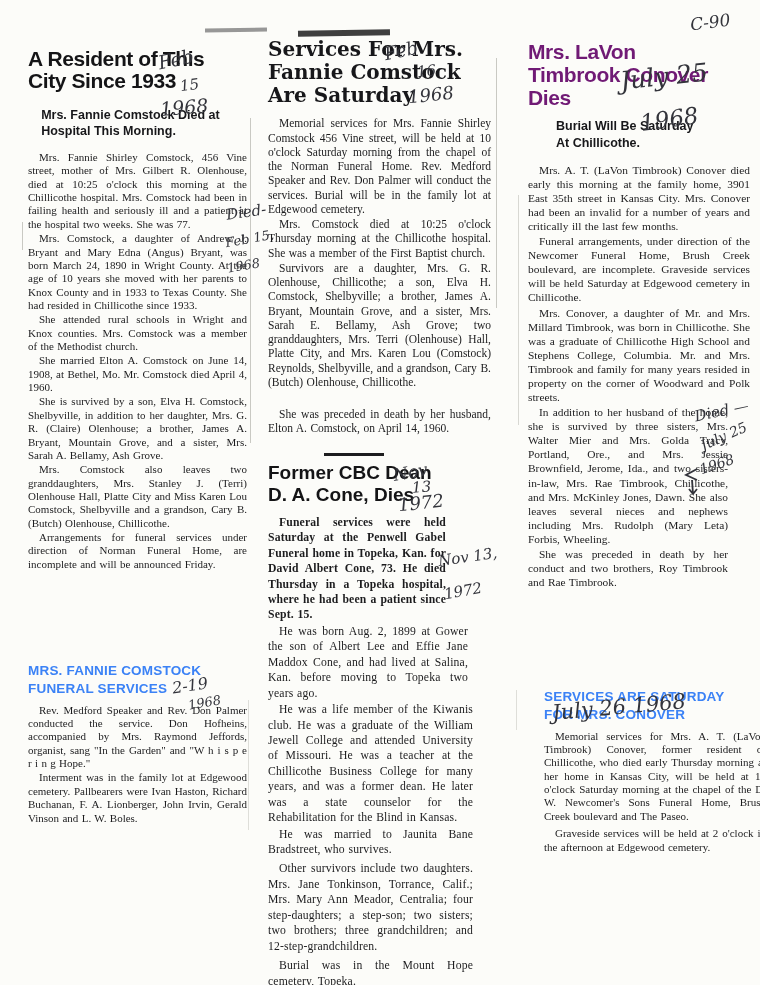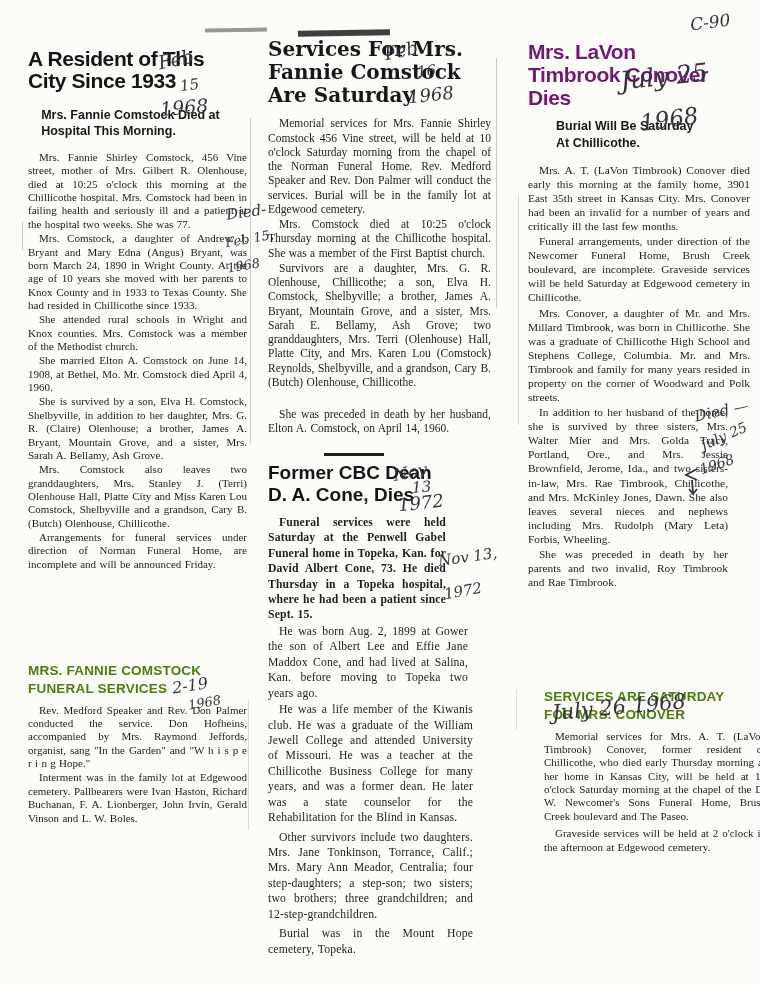--- a/index.html
+++ b/index.html
@@ -10,21 +10,21 @@
   }
   .clip{position:absolute;}
   .np-body p{
     font-size:11px;line-height:1.215;text-align:justify;
     text-indent:11px;margin:0 0 1px 0;word-spacing:0.6px;
   }
   .h-resident{font:bold 21px/1.06 "Liberation Sans",sans-serif;letter-spacing:-0.4px;margin:0 0 8px 0;color:#141416;}
   .h-services{font:bold 20px/1.14 "DejaVu Serif",serif;margin:0 0 10px 0;color:#17171a;}
   .h-cone{font:bold 19px/1.18 "Liberation Sans",sans-serif;margin:0 0 8px 0;color:#141416;}
   .h-conover{font:bold 21px/1.1 "Liberation Sans",sans-serif;letter-spacing:-0.4px;margin:0 0 9px 0;color:#701a75;}
-  .h-small{font:bold 13.5px/1.32 "Liberation Sans",sans-serif;letter-spacing:0.2px;margin:0 0 6px 0;color:#4d7c0f;}
+  .h-small{font:bold 13.5px/1.32 "Liberation Sans",sans-serif;letter-spacing:0.2px;margin:0 0 6px 0;color:#3b82f6;}
   .np-subhead{
     font:bold 12.5px/1.3 "Liberation Sans",sans-serif;text-align:left;
     margin:0 auto 12px auto;width:88%;color:#17171a;
   }
   .hw{
     position:absolute;font-family:"DejaVu Serif",serif;font-style:italic;
     color:#33343b;white-space:nowrap;pointer-events:none;
   }
   .rule-v{position:absolute;width:1px;background:#c9c9c3;}
   .smudge{position:absolute;background:#1d1d1f;}
@@ -81,38 +81,39 @@
 
   <div class="hw" style="left:384px;top:40px;font-size:18px;transform:rotate(-12deg);">Feb</div>
   <div class="hw" style="left:417px;top:62px;font-size:15px;transform:rotate(-6deg);">16</div>
   <div class="hw" style="left:408px;top:84px;font-size:18px;transform:rotate(-6deg);">1968</div>
 
   <div class="clip np-body cone-body" style="left:268px;top:462px;width:223px;">
     <h1 class="h-cone" style="width:165px;">Former CBC Dean D. A. Cone, Dies</h1>
     <p style="width:178px;font-weight:bold;">Funeral services were held Saturday at the Penwell Gabel Funeral home in Topeka, Kan. for David Albert Cone, 73. He died Thursday in a Topeka hospital, where he had been a patient since Sept. 15.</p>
     <p style="width:200px;">He was born Aug. 2, 1899 at Gower the son of Albert Lee and Effie Jane Maddox Cone, and had lived at Salina, Kan. before moving to Topeka two years ago.</p>
     <p style="width:205px;">He was a life member of the Kiwanis club. He was a graduate of the William Jewell College and attended University of Missouri. He was a teacher at the Chillicothe Business College for many years, and was a former dean. He later was a state counselor for the Rehabilitation for the Blind in Kansas.</p>
+    <p style="width:205px;">He was married to Jaunita Bane Bradstreet, who survives.</p>
     <p class="gap" style="width:205px;">Other survivors include two daughters.  Mrs.  Jane Tonkinson, Torrance, Calif.; Mrs. Mary Ann Meador, Centralia; four step-daughters; a step-son; two sisters; two brothers; three grandchildren; and 12-step-grandchildren.</p>
     <p class="gap" style="width:205px;">Burial was in the Mount Hope cemetery, Topeka.</p>
   </div>
 
   <div class="hw" style="left:393px;top:462px;font-size:17px;transform:rotate(-10deg);">Nov</div>
   <div class="hw" style="left:412px;top:478px;font-size:15px;transform:rotate(-4deg);">13</div>
   <div class="hw" style="left:398px;top:492px;font-size:18px;transform:rotate(-6deg);">1972</div>
   <div class="hw" style="left:438px;top:548px;font-size:15px;transform:rotate(-8deg);">Nov 13,</div>
   <div class="hw" style="left:444px;top:582px;font-size:15px;transform:rotate(-10deg);">1972</div>
 
   <div class="clip np-body conover-body" style="left:528px;top:40px;width:222px;">
     <h1 class="h-conover" style="width:190px;">Mrs. LaVon Timbrook Conover Dies</h1>
     <h2 class="np-subhead" style="width:62%;margin-left:28px;text-align:left;">Burial Will Be Saturday At Chillicothe.</h2>
     <p>Mrs. A. T. (LaVon Timbrook) Conover died early this morning at the family home, 3901 East 35th street in Kansas City. Mrs. Conover had been an invalid for a number of years and critically ill the last few months.</p>
     <p>Funeral arrangements, under direction of the Newcomer Funeral Home, Brush Creek boulevard, are incomplete. Graveside services will be held Saturday at Edgewood cemetery in Chillicothe.</p>
     <p>Mrs. Conover, a daughter of Mr. and Mrs. Millard Timbrook, was born in Chillicothe.  She was a graduate of Chillicothe High School and Stephens College, Columbia.  Mr. and Mrs. Timbrook and family for many years resided in property on the corner of Woodward and Polk streets.</p>
     <p style="width:200px;">In addition to her husband of the home, she is survived by three sisters, Mrs. Walter Mier and Mrs. Golda Tracy, Portland, Ore., and Mrs. Jessie Brownfield, Jerome, Ida., and two sisters-in-law, Mrs. Rae Timbrook, Chillicothe, and Mrs. McKinley Jones, Dawn.  She also leaves several nieces and nephews including Mrs. Rudolph (Mary Leta) Forbis, Wheeling.</p>
-    <p style="width:200px;">She was preceded in death by her parents and two invalid, Roy Timbrook and Rae Timbrook.</p>
+    <p style="width:200px;">She was preceded in death by her conduct and two brothers, Roy Timbrook and Rae Timbrook.</p>
   </div>
 
   <div class="hw" style="left:620px;top:62px;font-size:25px;transform:rotate(-6deg);">July 25</div>
   <div class="hw" style="left:640px;top:106px;font-size:23px;transform:rotate(-8deg);">1968</div>
 
   <div class="hw" style="left:694px;top:402px;font-size:15px;transform:rotate(-12deg);">Died —</div>
   <div class="hw" style="left:699px;top:428px;font-size:14px;transform:rotate(-24deg);">July 25</div>
   <div class="hw" style="left:699px;top:456px;font-size:14px;transform:rotate(-18deg);">1968</div>
   <div class="arrow-note" style="left:681px;top:466px;">
     <svg width="22" height="34" viewBox="0 0 22 34">

